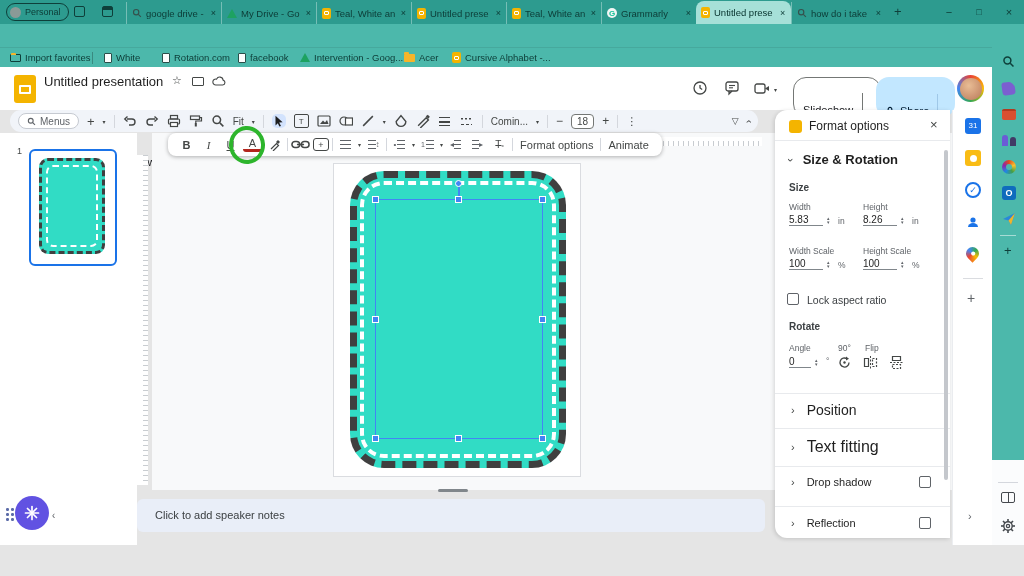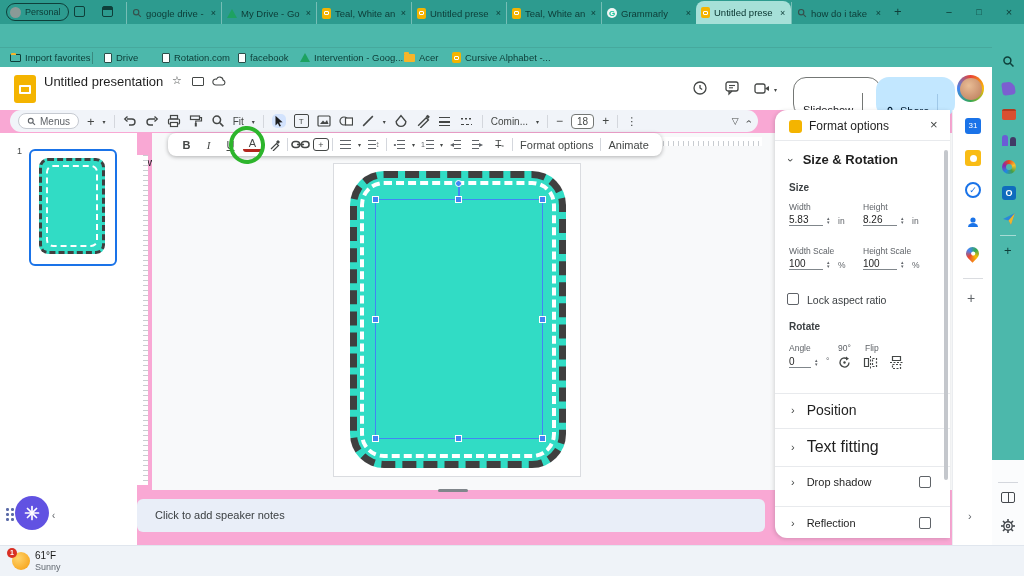--- a/index.html
+++ b/index.html
@@ -1,17 +1,17 @@
 <!DOCTYPE html>
 <html><head>
 <meta charset="utf-8">
 <style>
   *{margin:0;padding:0;box-sizing:border-box}
   html,body{background:#555}
-  .screen{position:relative;width:1024px;height:576px;background:#f9a8d4;overflow:hidden;
+  .screen{position:relative;width:1024px;height:576px;background:#e5e5e5;overflow:hidden;
     font-family:"Liberation Sans",sans-serif;color:#202124}
   .a{position:absolute}
   .nw{white-space:nowrap}
   .flex{display:flex;align-items:center}
   
   .titlebar{left:0;top:0;width:1024px;height:24px;background:#2d9b8f}
   .addrbar{left:0;top:24px;width:1024px;height:23px;background:#4cb8ab}
   .favbar{left:0;top:47px;width:992px;height:20px;background:#4cb8ab;border-top:1px solid rgba(0,0,0,.08)}
   .tab{top:2px;height:22px;display:flex;align-items:center;gap:4px;padding:0 5px;font-size:9.5px;color:#0c3b36;border-left:1px solid rgba(255,255,255,.35)}
   .tab.active{top:1px;height:23px;background:#a6e0d8;border-radius:8px 8px 0 0;border-left:none;color:#05302b}
@@ -197,21 +197,21 @@
   </div>
 
   <div class="a favbar">
     <div class="a favitem" style="left:10px;top:4px">
       <span class="folder" style="background:none;border:1.2px solid #0e3f3a"></span>
       <span>Import favorites</span>
     </div>
     <span class="a" style="left:92px;top:4px;width:1px;height:12px;background:rgba(0,0,0,.25)"></span>
     <div class="a favitem" style="left:104px;top:4px">
       <span class="docicon"></span>
-      <span>Drive</span>
+      <span>White</span>
     </div>
     <div class="a favitem" style="left:162px;top:4px">
       <span class="docicon"></span>
       <span>Rotation.com</span>
     </div>
     <div class="a favitem" style="left:238px;top:4px">
       <span class="docicon"></span>
       <span>facebook</span>
     </div>
     <div class="a favitem" style="left:300px;top:4px">
@@ -614,49 +614,14 @@
           <line x1="8" y1="1" x2="8" y2="15"></line>
           <line x1="1" y1="8" x2="15" y2="8"></line>
           <line x1="3" y1="3" x2="13" y2="13"></line>
           <line x1="13" y1="3" x2="3" y2="13"></line>
         </g>
         <circle cx="8" cy="8" r="4.2" fill="#fbfcfd" stroke="#45494e" stroke-width="1.4"></circle>
         <circle cx="8" cy="8" r="1.6" fill="none" stroke="#45494e" stroke-width="1.3"></circle>
       </svg>
   </div>
 
-  <div class="a taskbar">
-    <span class="a" style="left:12px;top:6px;width:18px;height:18px;border-radius:50%;background:radial-gradient(circle at 35% 35%,#ffd36b,#f59b0c)"></span>
-    <span class="a" style="left:7px;top:2px;width:10px;height:10px;border-radius:50%;background:#d93025;color:#fff;font-size:7px;font-weight:bold;text-align:center;line-height:10px">1</span>
-    <span class="a nw" style="left:35px;top:4px;font-size:10px;color:#1a1a1a">61°F</span>
-    <span class="a nw" style="left:35px;top:16px;font-size:9px;color:#616870">Sunny</span>
-
-    
-    
-
-    
-    
-    
-    
-    
-    
-    
-    
-    
-    
-    
-    
-    
-    
-    
-
-    
-    
-    
-    
-    
-    
-    
-    
-    <span class="a" style="left:1008px;top:549px;width:14px;height:14px;border-radius:40%;background:conic-gradient(#20c997,#4dabf7,#7048e8,#f06595,#20c997);position:relative"></span>
-  </div>
 
 </div>
 
 </body></html>

